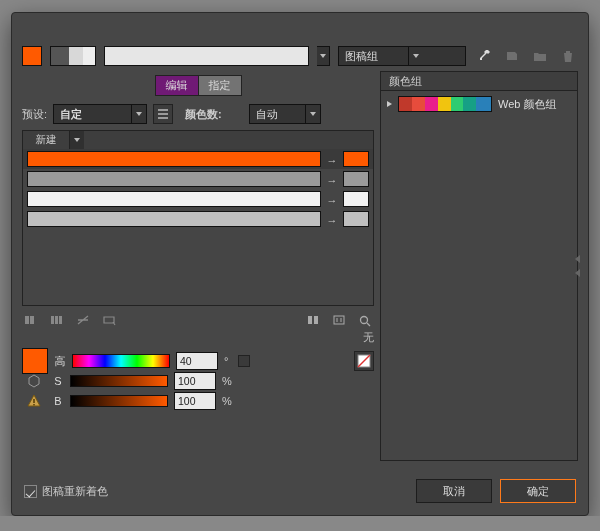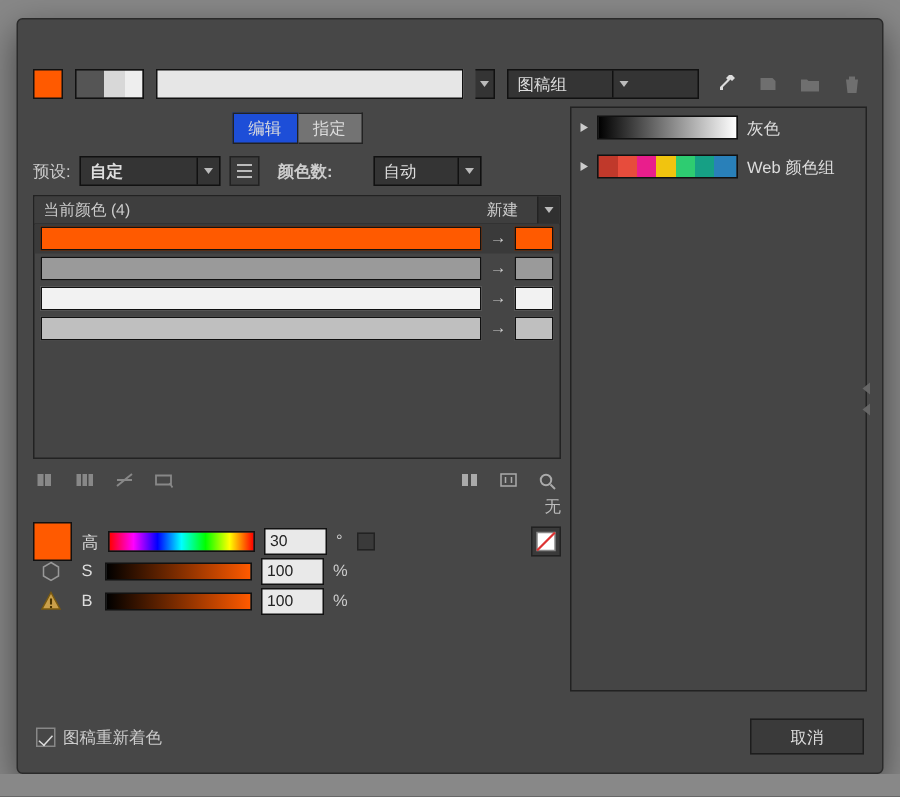--- a/index.html
+++ b/index.html
@@ -20,21 +20,21 @@
   .selectbox .txt{padding:0 30px 0 6px;color:#ddd;}
   .selectbox .cap{width:14px;height:100%;border-left:1px solid #111;display:flex;align-items:center;justify-content:center;}
   .iconbtn{width:20px;height:18px;display:flex;align-items:center;justify-content:center;color:#7a7a7a;}
   .iconbtn.active{color:#ddd;}
 
   .body{display:flex;gap:6px;padding:0 6px;}
   .left{flex:1;}
   .right{width:198px;}
 
   .tabs{display:flex;justify-content:center;margin:4px 0 8px 0;}
-  .tab{padding:2px 10px;background:#1d4ed8;border:1px solid #222;color:#ddd;font-size:11px;}
+  .tab{padding:2px 10px;background:#701a75;border:1px solid #222;color:#ddd;font-size:11px;}
   .tab+.tab{border-left:none;}
   .tab.active{background:#737373;}
 
   .row{display:flex;align-items:center;gap:6px;margin-bottom:6px;}
   .label{color:#ccc;}
   .drop{height:18px;background:#343434;border:1px solid #111;display:flex;align-items:center;}
   .drop .t{padding:0 6px;flex:1;color:#ddd;font-size:11px;}
   .drop .c{width:14px;height:100%;border-left:1px solid #111;display:flex;align-items:center;justify-content:center;}
   .sqbtn{width:18px;height:18px;background:#3c3c3c;border:1px solid #222;display:flex;align-items:center;justify-content:center;}
 
@@ -153,21 +153,20 @@
           <div class="drop" style="width:70px;margin-left:21px;">
             <span class="t">自动</span>
             <span class="c">
                 <div class="tri"></div>
               </span>
           </div>
         </div>
 
         <div class="listarea">
           <div class="listhdr">
-            <div class="lh1">当前颜色 (4)</div>
             <div class="lh2">新建</div>
             <div class="lh3">
                 <div class="tri"></div>
               </div>
           </div>
           <div class="rows" id="crow-host">
               <div class="crow sel">
                 <div class="bar" style="background:#ff5a00"></div>
                 <div class="arr">→</div>
                 <div class="chip" style="background:#ff5a00"></div>
@@ -237,21 +236,21 @@
 
         <div style="display:flex;justify-content:flex-end;margin-top:2px;align-items:center;gap:4px;">
           <span class="nonetxt">无</span>
         </div>
 
         <div class="hsb">
           <div class="hsbrow">
             <div class="bigsw" id="hsb-swatch" style="background: rgb(255, 90, 0);"></div>
             <span class="hsblabel">高</span>
             <div class="hue"></div>
-            <div class="numfield">30</div>
+            <div class="numfield">40</div>
             <span class="deg">°</span>
             <div class="tinysw" style="margin-left:4px;"></div>
             <div style="flex:1"></div>
             <div class="sqbtn" style="background:#3a3a3a;">
               <svg width="14" height="14" viewBox="0 0 14 14">
                   <rect x="1" y="1" width="12" height="12" fill="#fff" stroke="#888"></rect>
                   <path d="M1 13L13 1" stroke="#d33" stroke-width="1.5"></path>
                 </svg>
             </div>
           </div>
@@ -277,39 +276,36 @@
             <span class="hsblabel">B</span>
             <div class="sliderB"></div>
             <div class="numfield">100</div>
             <span class="deg">%</span>
           </div>
         </div>
       </div>
 
       <div class="right">
         <div class="rightpanel">
+          <div class="rhdr">颜色组</div>
           <div id="groups-host">
-              <div class="rrow">
-                <div class="rtri"></div>
-                <div class="rstrip grayscale"></div>
-                <div class="rlabel">灰色</div>
-              </div>
               <div class="rrow">
                 <div class="rtri"></div>
                 <div class="rstrip webcols"></div>
                 <div class="rlabel">Web 颜色组</div>
               </div>
             </div>
           <div class="grab"></div>
         </div>
       </div>
     </div>
 
     <div class="footer">
       <div class="chk"></div>
       <span>图稿重新着色</span>
       <div class="btns">
         <div class="btn">取消</div>
+        <div class="btn primary">确定</div>
       </div>
     </div>
 
   </div>
 </div>
 
 </body></html>

